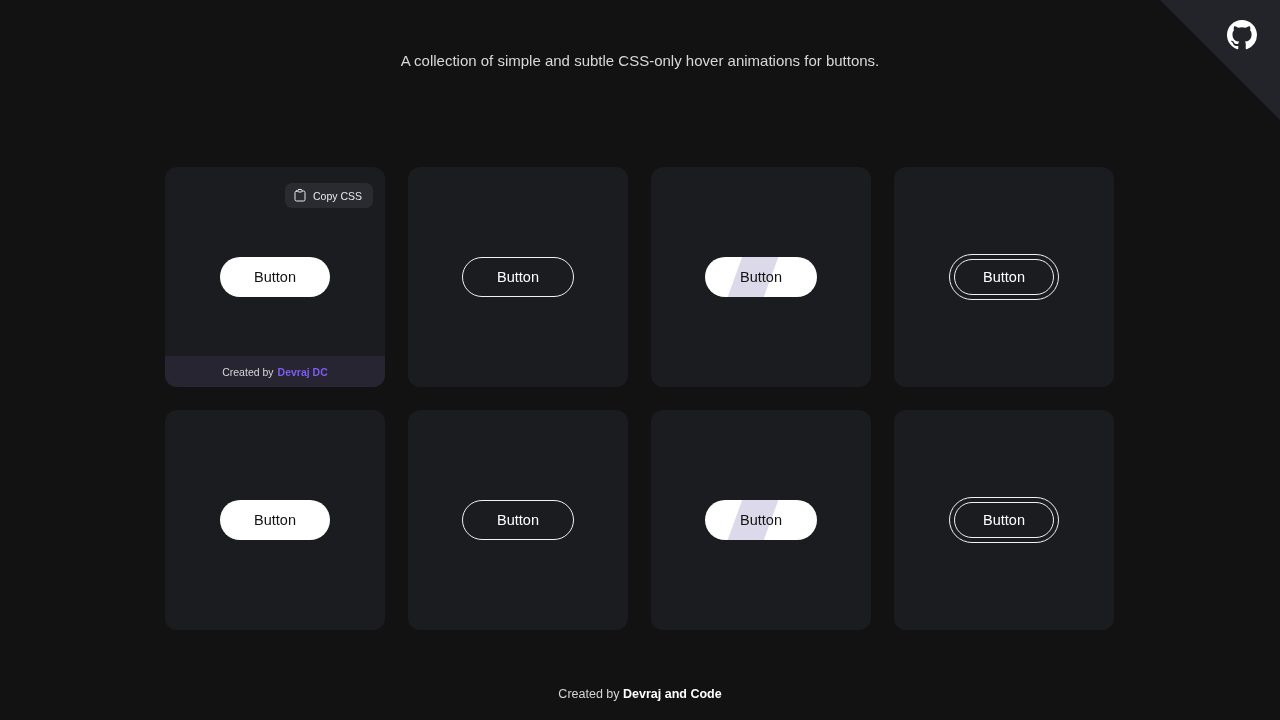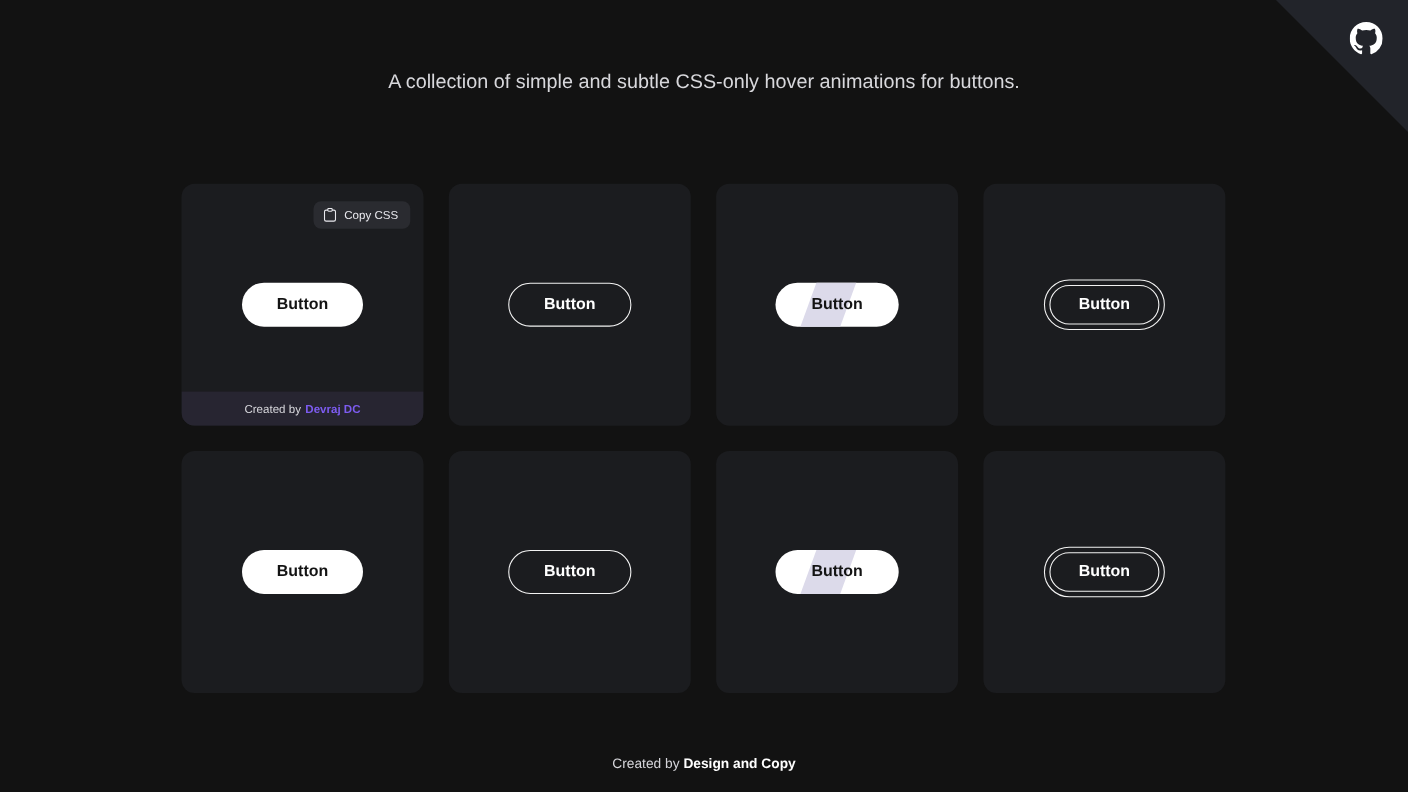--- a/index.html
+++ b/index.html
@@ -51,22 +51,21 @@
     text-align: center;
   }
   .page-title {
     font-size: 40px;
     font-weight: bold;
     letter-spacing: -0.6px;
     color: #ffffff;
     line-height: 1.18;
   }
   .page-subtitle {
-    margin-top: 12px;
-    font-size: 18px;
+    font-size: 15px;
     color: #d8d8dc;
     font-weight: normal;
   }
 
   
   .grid {
     position: absolute;
     left: 165px;
     top: 167px;
     width: 950px;
@@ -122,21 +121,21 @@
   .credit-bar .author {
     color: #7d5cf0;
     font-weight: bold;
   }
 
   
   .btn {
     position: relative;
     font-family: "Liberation Sans", sans-serif;
     font-size: 14.5px;
-    font-weight: bold;
+    font-weight: normal;
     border-radius: 999px;
     cursor: pointer;
     display: flex;
     align-items: center;
     justify-content: center;
     white-space: nowrap;
   }
 
   
   .btn-solid {
@@ -291,14 +290,14 @@
   <section class="card">
     <button class="btn btn-ring">
       <span>Button</span>
     </button>
   </section>
 
 </main>
 
 <footer class="page-footer">
   <span>Created by</span>
-  <span class="brand">Design and Copy</span>
+  <span class="brand">Devraj and Code</span>
 </footer>
 
 </body></html>

